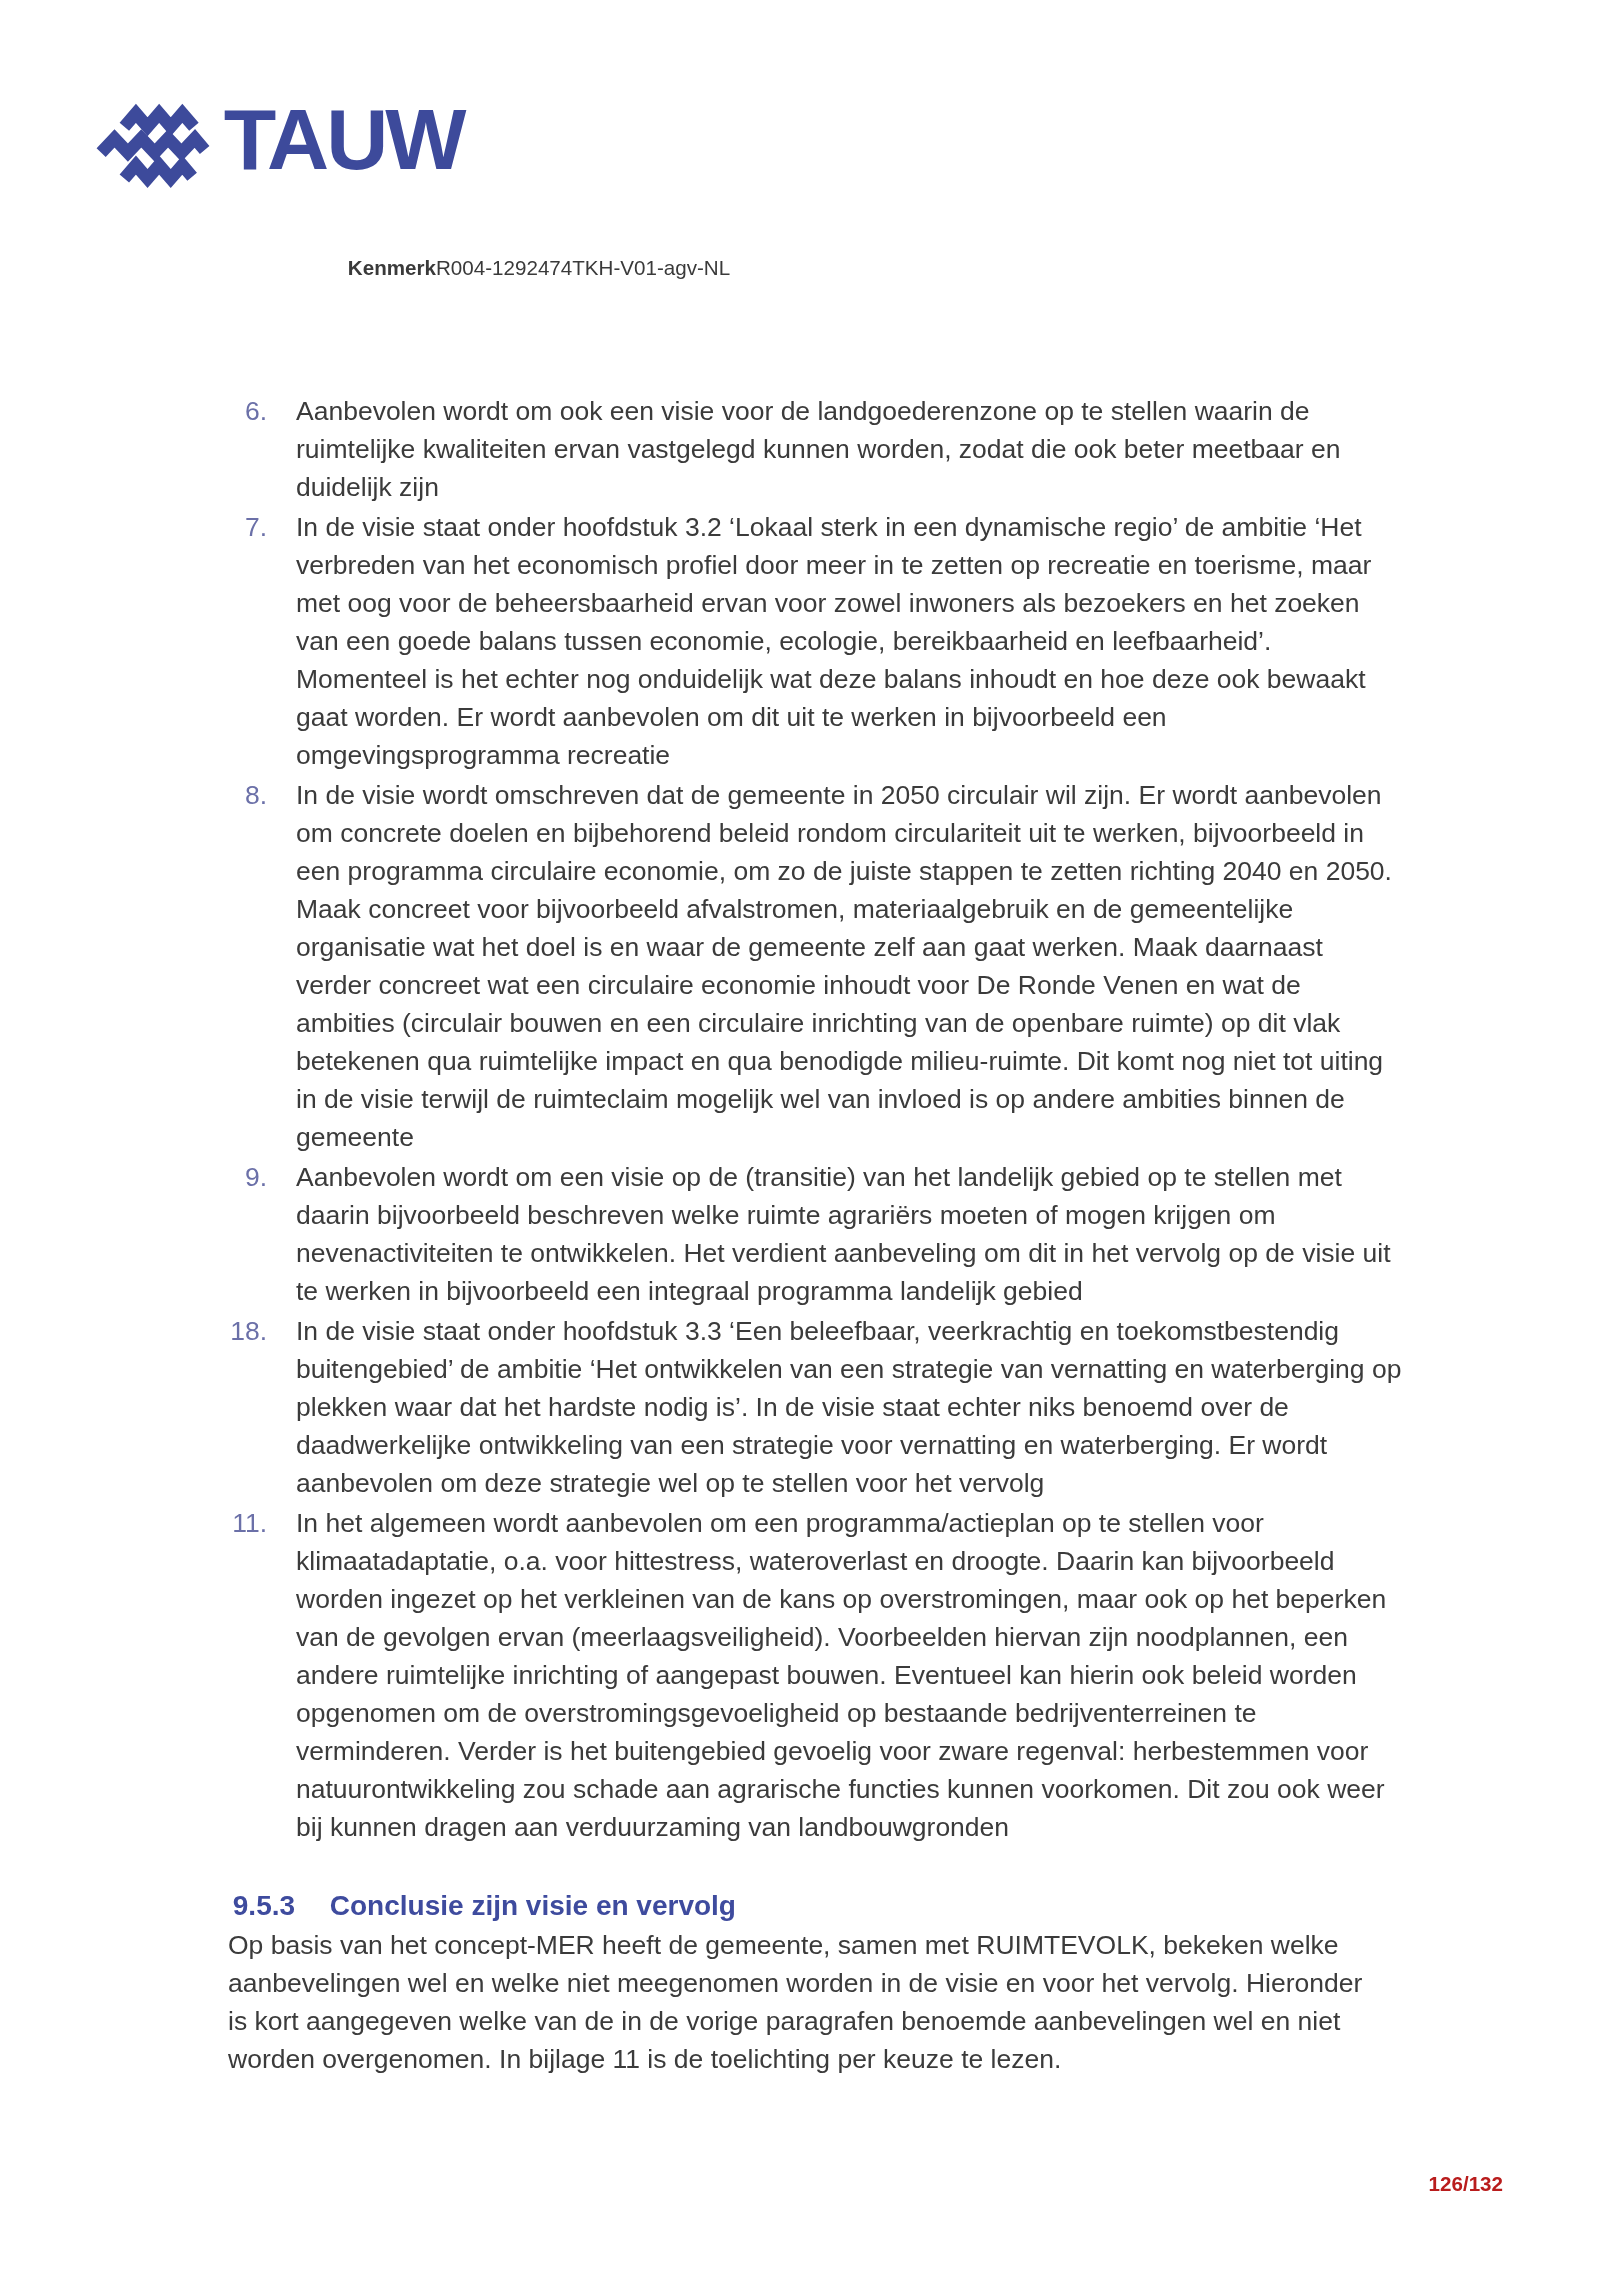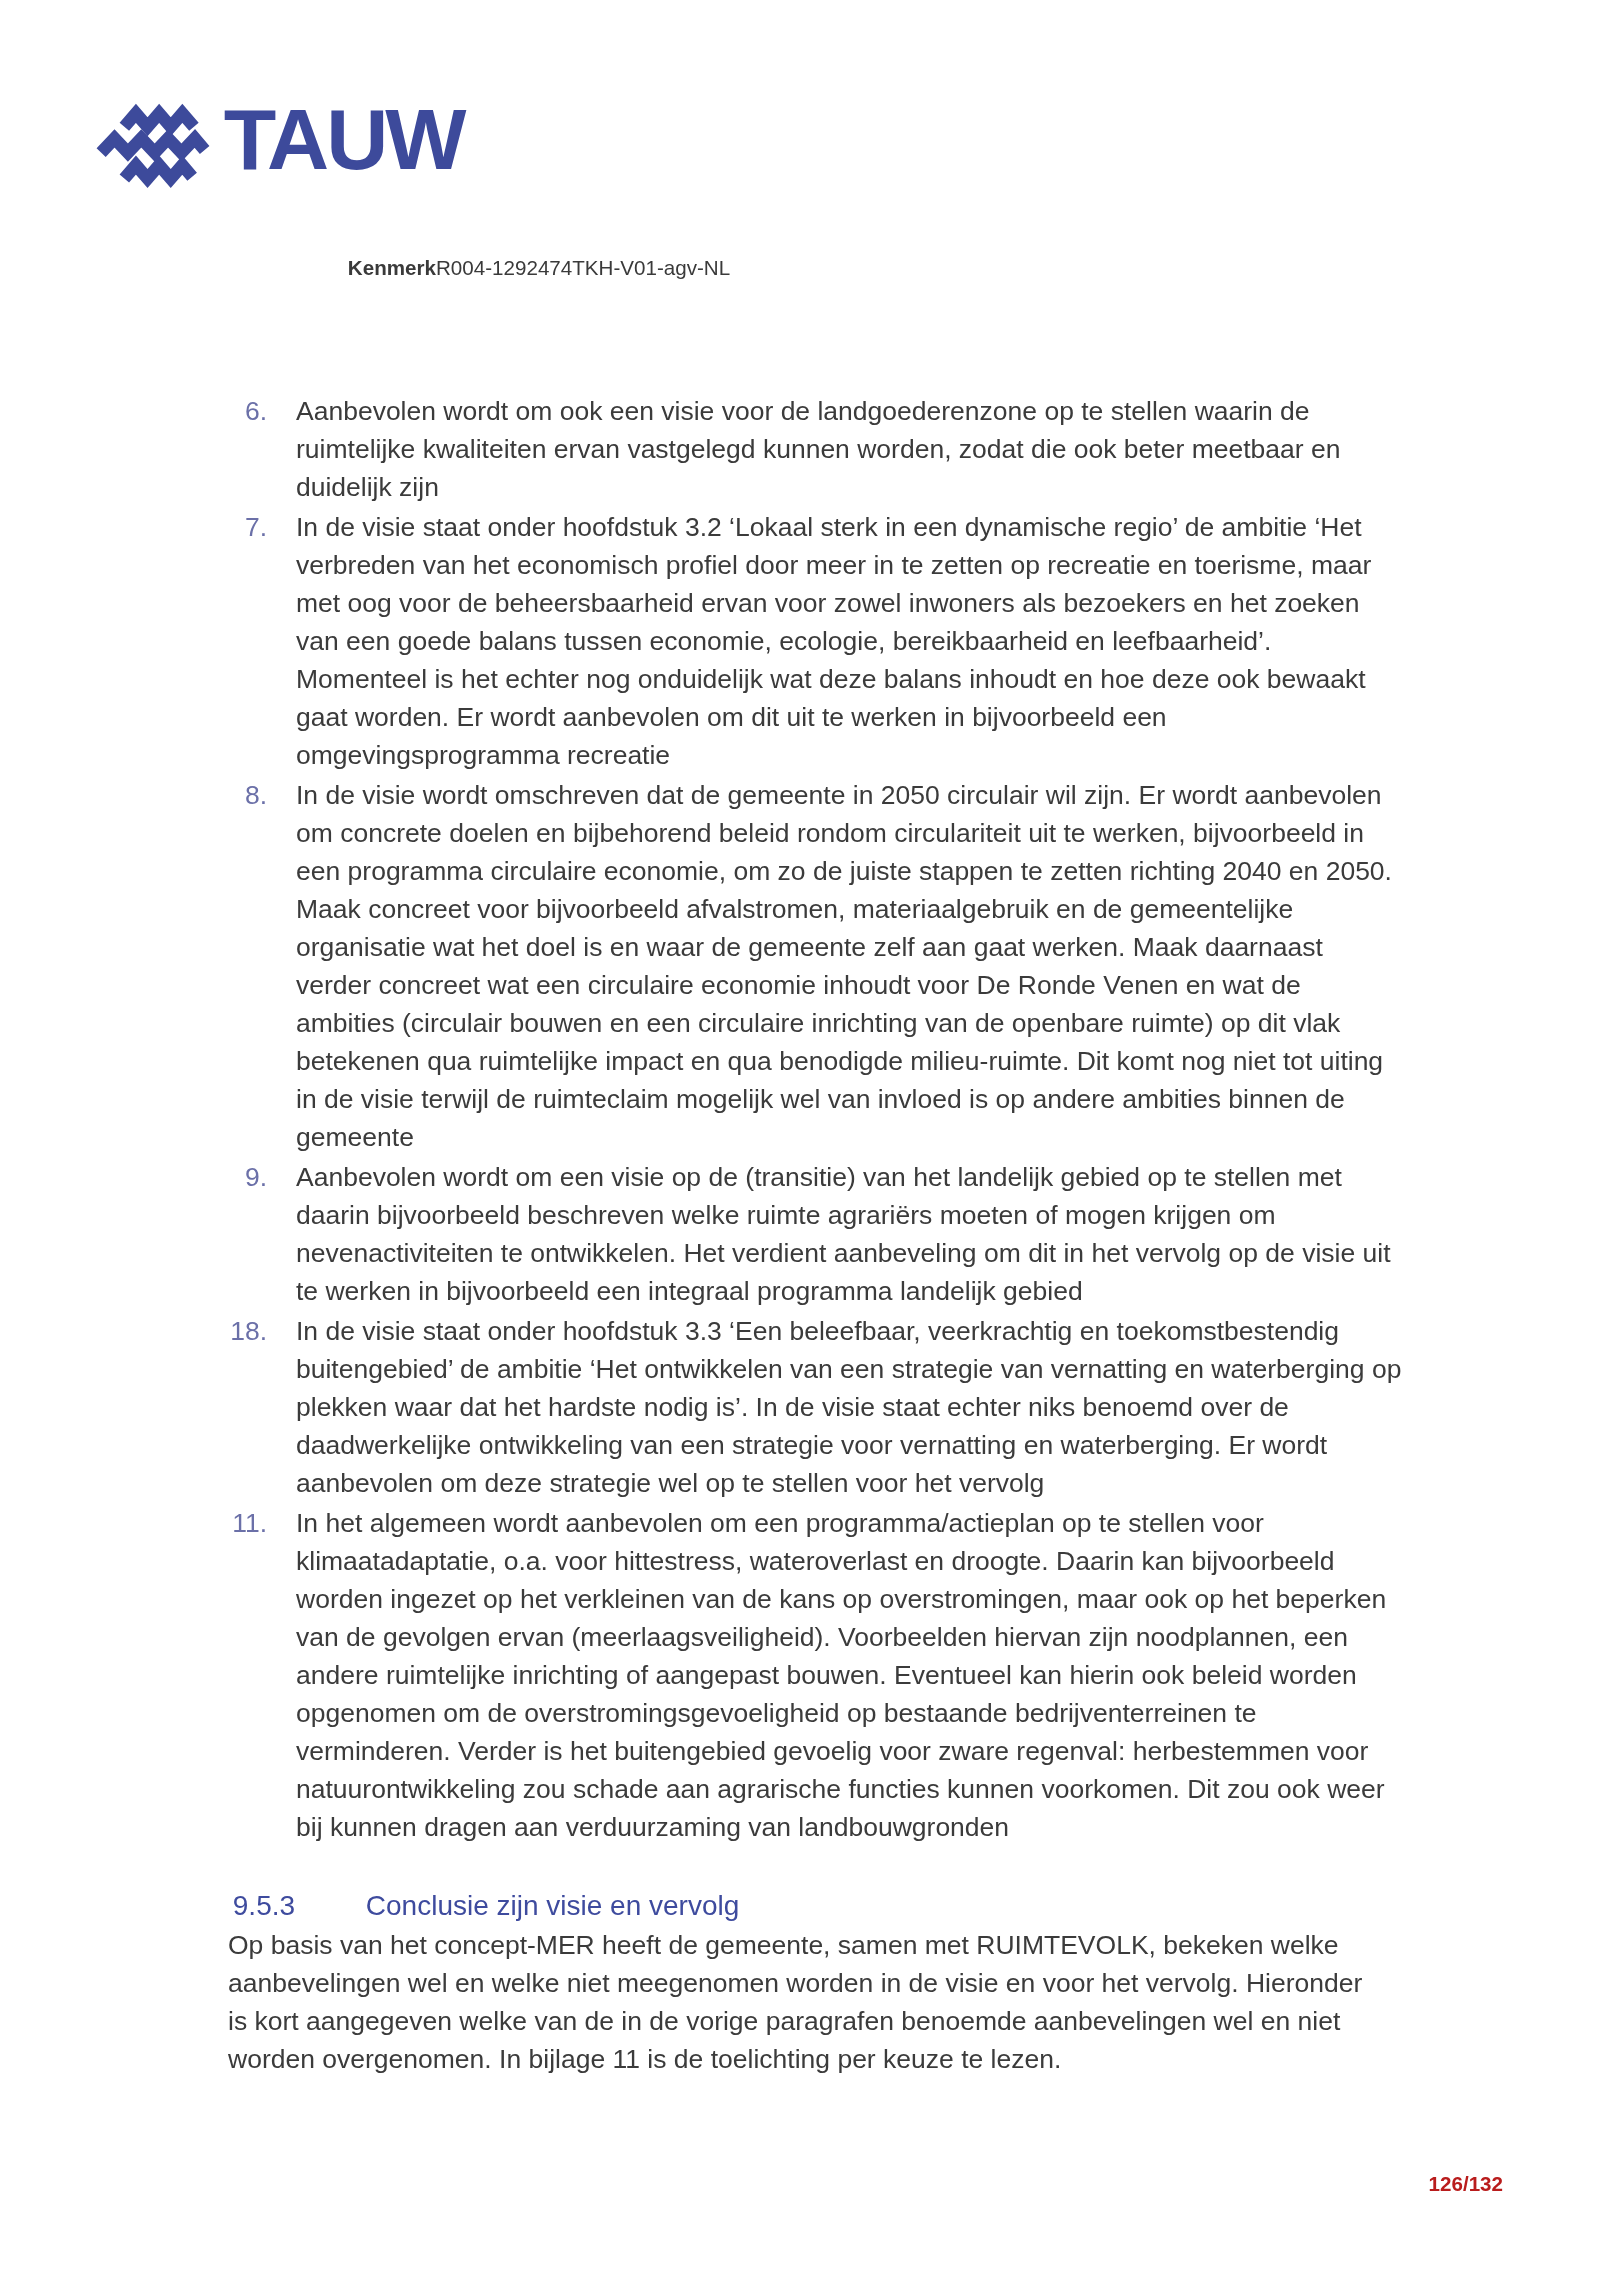--- a/index.html
+++ b/index.html
@@ -25,21 +25,21 @@
   
   .content{
     position:absolute;left:225px;top:392px;width:1186px;
     font-size:26.5px;line-height:38px;color:#3b3b3b;
   }
   .rec-item{display:flex;margin-bottom:2px;}
   .rec-num{flex:none;width:42px;text-align:right;color:#6b70a8;}
   .rec-text{margin-left:29px;width:1108px;}
   .section-heading{
     display:flex;margin-left:7.8px;margin-top:40px;
-    color:#3e4b9e;font-weight:normal;font-size:28px;line-height:39px;gap:36px;
+    color:#3e4b9e;font-weight:bold;font-size:28px;line-height:39px;
   }
   .sec-num{flex:none;width:97px;}
   .section-paragraph{margin-left:3px;margin-top:1px;width:1157px;}
   
   .footer{
     position:absolute;right:60px;top:2172px;
     font-size:20.6px;font-weight:bold;color:#b91c1c;
   }
 </style>
 </head>

